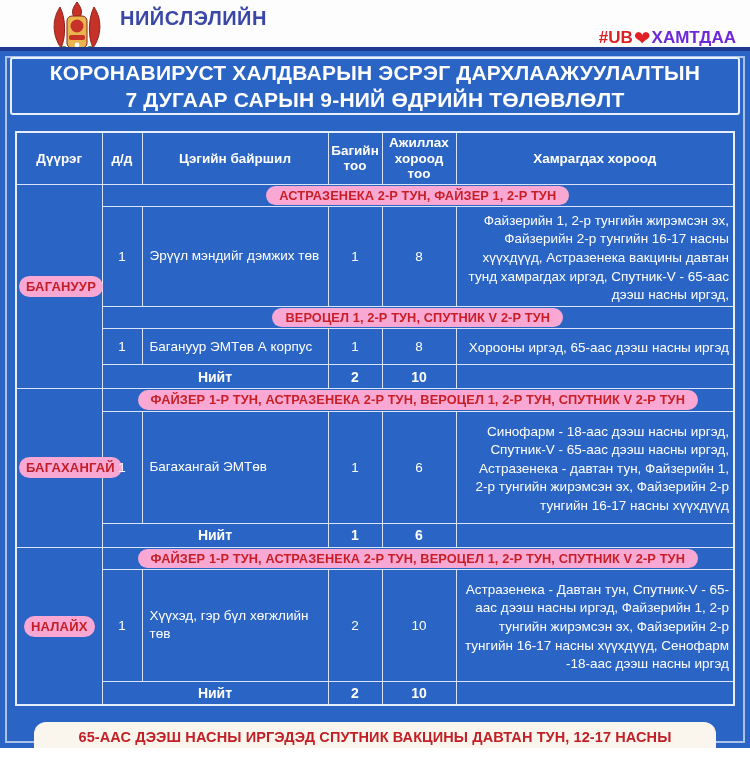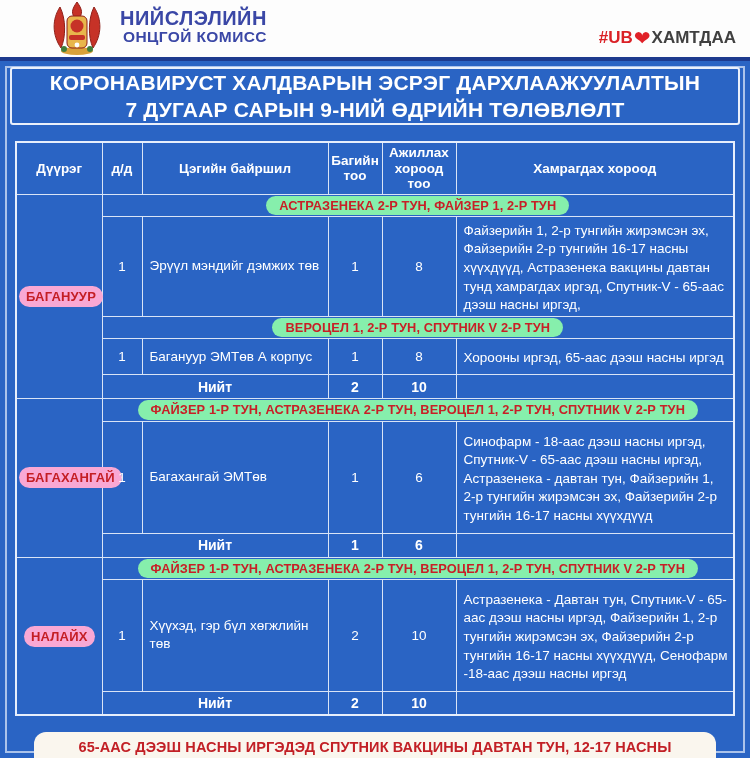--- a/index.html
+++ b/index.html
@@ -5,29 +5,29 @@
   * { margin:0; padding:0; box-sizing:border-box; }
   html,body { width:750px; }
   body {
     font-family:"Liberation Sans","DejaVu Sans",sans-serif;
     width:750px; height:758px; background:#ffffff; overflow:hidden;
   }
   .page { width:750px; height:758px; position:relative; }
 
   
   .top-band {
-    position:relative; height:57px; background:#fdfdfd; width:100%;text-align:right;
+    position:relative; height:47px; background:#fdfdfd; width:100%;
   }
   .emblem { position:absolute; left:40px; top:1px; width:74px; height:55px; }
   .org { position:absolute; left:120px; top:8px; line-height:1.05; }
   .org-line1 { font-size:20px; font-weight:bold; color:#3a47a6; letter-spacing:.5px; }
   .org-line2 { font-size:15.5px; font-weight:bold; color:#3a47a6; letter-spacing:.4px; }
   .hashtag { position:absolute; right:14px; top:26px; font-size:17px; font-weight:bold; white-space:nowrap; }
   .tag-red { color:#da2126;margin-top:43px; }
-  .tag-blue { color:#404040; }
+  .tag-blue { color:#6d28d9; }
   .heart { color:#e02128; font-size:20px; vertical-align:-2px; padding:0 1px; }
   .heart::before { content:"\2764"; }
 
   
   .panel {
     position:relative; height:701px; width:100%;
     background:#2a64c4; border-top:4px solid #1d3a8e; overflow:hidden;
   }
   .frame {
     position:absolute; inset:5px; border:2px solid rgba(207,222,246,.78);
@@ -46,34 +46,34 @@
   table.plan-table {
     width:718px; margin:16px auto; border-collapse:collapse; table-layout:fixed;
     color:#ffffff; border:2px solid #e6eefc;
   }
   .plan-table td, .plan-table th { border:1px solid #d9e4f6; vertical-align:middle; }
   .plan-table thead tr { height:42px; }
   .plan-table th { font-size:13.5px; font-weight:600; line-height:1.15; padding:2px; }
   tr.band-row { height:22px; }
   td.band-cell { text-align:center; padding:1px 2px; }
   .band-pill {
-    display:inline-block; max-width:100%; background:#86efac; color:#c81f26;
+    display:inline-block; max-width:100%; background:#f9a8d4; color:#c81f26;
     font-weight:bold; font-size:12.8px; line-height:1.2; padding:2px 13px;
     border-radius:11px; white-space:nowrap; letter-spacing:.1px;
   }
   td.district-cell { text-align:center; padding:2px; }
   .district-pill {
     display:inline-block; background:#f9a8d4; color:#c41e24; font-weight:bold;
     font-size:13px; padding:3px 7px; border-radius:11px; white-space:nowrap;
     letter-spacing:.2px;
   }
   tr.data-row td { font-size:13.5px; }
   td.c { text-align:center; }
   td.loc { text-align:left; padding:4px 4px 4px 7px; line-height:1.35; }
-  td.cov { text-align:left; padding:4px 4px 0 7px; font-size:13px; line-height:1.38; }
+  td.cov { text-align:right; padding:4px 4px 0 7px; font-size:13px; line-height:1.38; }
   tr.total-row { height:24px; }
   tr.total-row td { font-weight:bold; font-size:14px; }
   td.total-label { text-align:center; }
   tr.r-tall td { height:100px; }
   tr.r-med td { height:36px; }
   tr.r-tall2 td { height:112px; }
 
   
   .footer-note {
     margin:8px auto 0; width:682px; min-height:50px; background:#faf6ee;
@@ -98,21 +98,20 @@
       <path d="M37 1 C32 8 30 13 37 19 C44 13 42 8 37 1 Z" fill="#c63227" stroke="#8f1f18" stroke-width="1"></path>
       <rect x="27" y="15" width="20" height="32" rx="5" fill="#e8b64c" stroke="#8f1f18" stroke-width="1"></rect>
       <circle cx="37" cy="25" r="6.5" fill="#c63227"></circle>
       <rect x="29" y="34" width="16" height="5" rx="2" fill="#c63227"></rect>
       <circle cx="24" cy="48" r="3" fill="#3f7d3a"></circle>
       <circle cx="50" cy="48" r="3" fill="#3f7d3a"></circle>
       <circle cx="37" cy="44" r="2.4" fill="#fdfdfd"></circle>
     </svg>
     <div class="org">
       <div class="org-line1">НИЙСЛЭЛИЙН</div>
-      <div class="org-line2">ОНЦГОЙ КОМИСС</div>
     </div>
     <div class="hashtag">
       <span class="tag-red">#UB</span><span class="heart"></span><span class="tag-blue">ХАМТДАА</span>
     </div>
   </header>
 
   <div class="panel">
     <div class="frame"></div>
 
     <div class="title-box">

